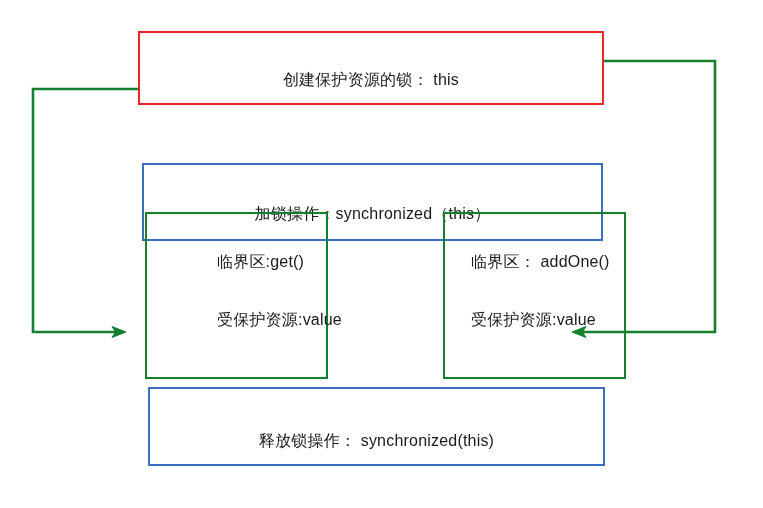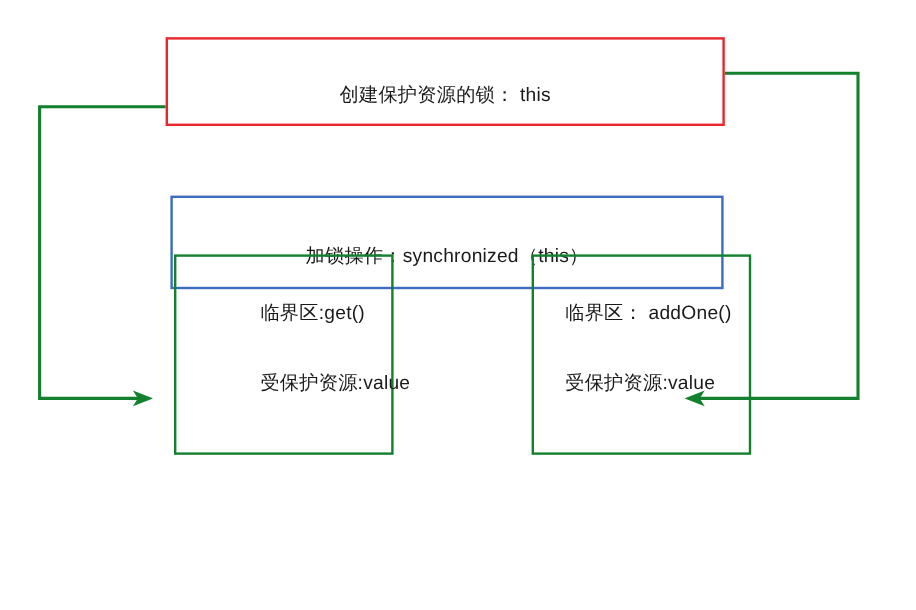--- a/index.html
+++ b/index.html
@@ -131,14 +131,17 @@
   <div class="box critical-box" id="box-critical-get">
     <span class="box-text line-1">临界区:get()</span>
     <span class="box-text line-2">受保护资源:value</span>
   </div>
 
   <div class="box critical-box" id="box-critical-addone">
     <span class="box-text line-1">临界区： addOne()</span>
     <span class="box-text line-2">受保护资源:value</span>
   </div>
 
+  <div class="box" id="box-release-lock">
+    <span class="box-text">释放锁操作： synchronized(this)</span>
+  </div>
 
 </div>
 
 </body></html>

